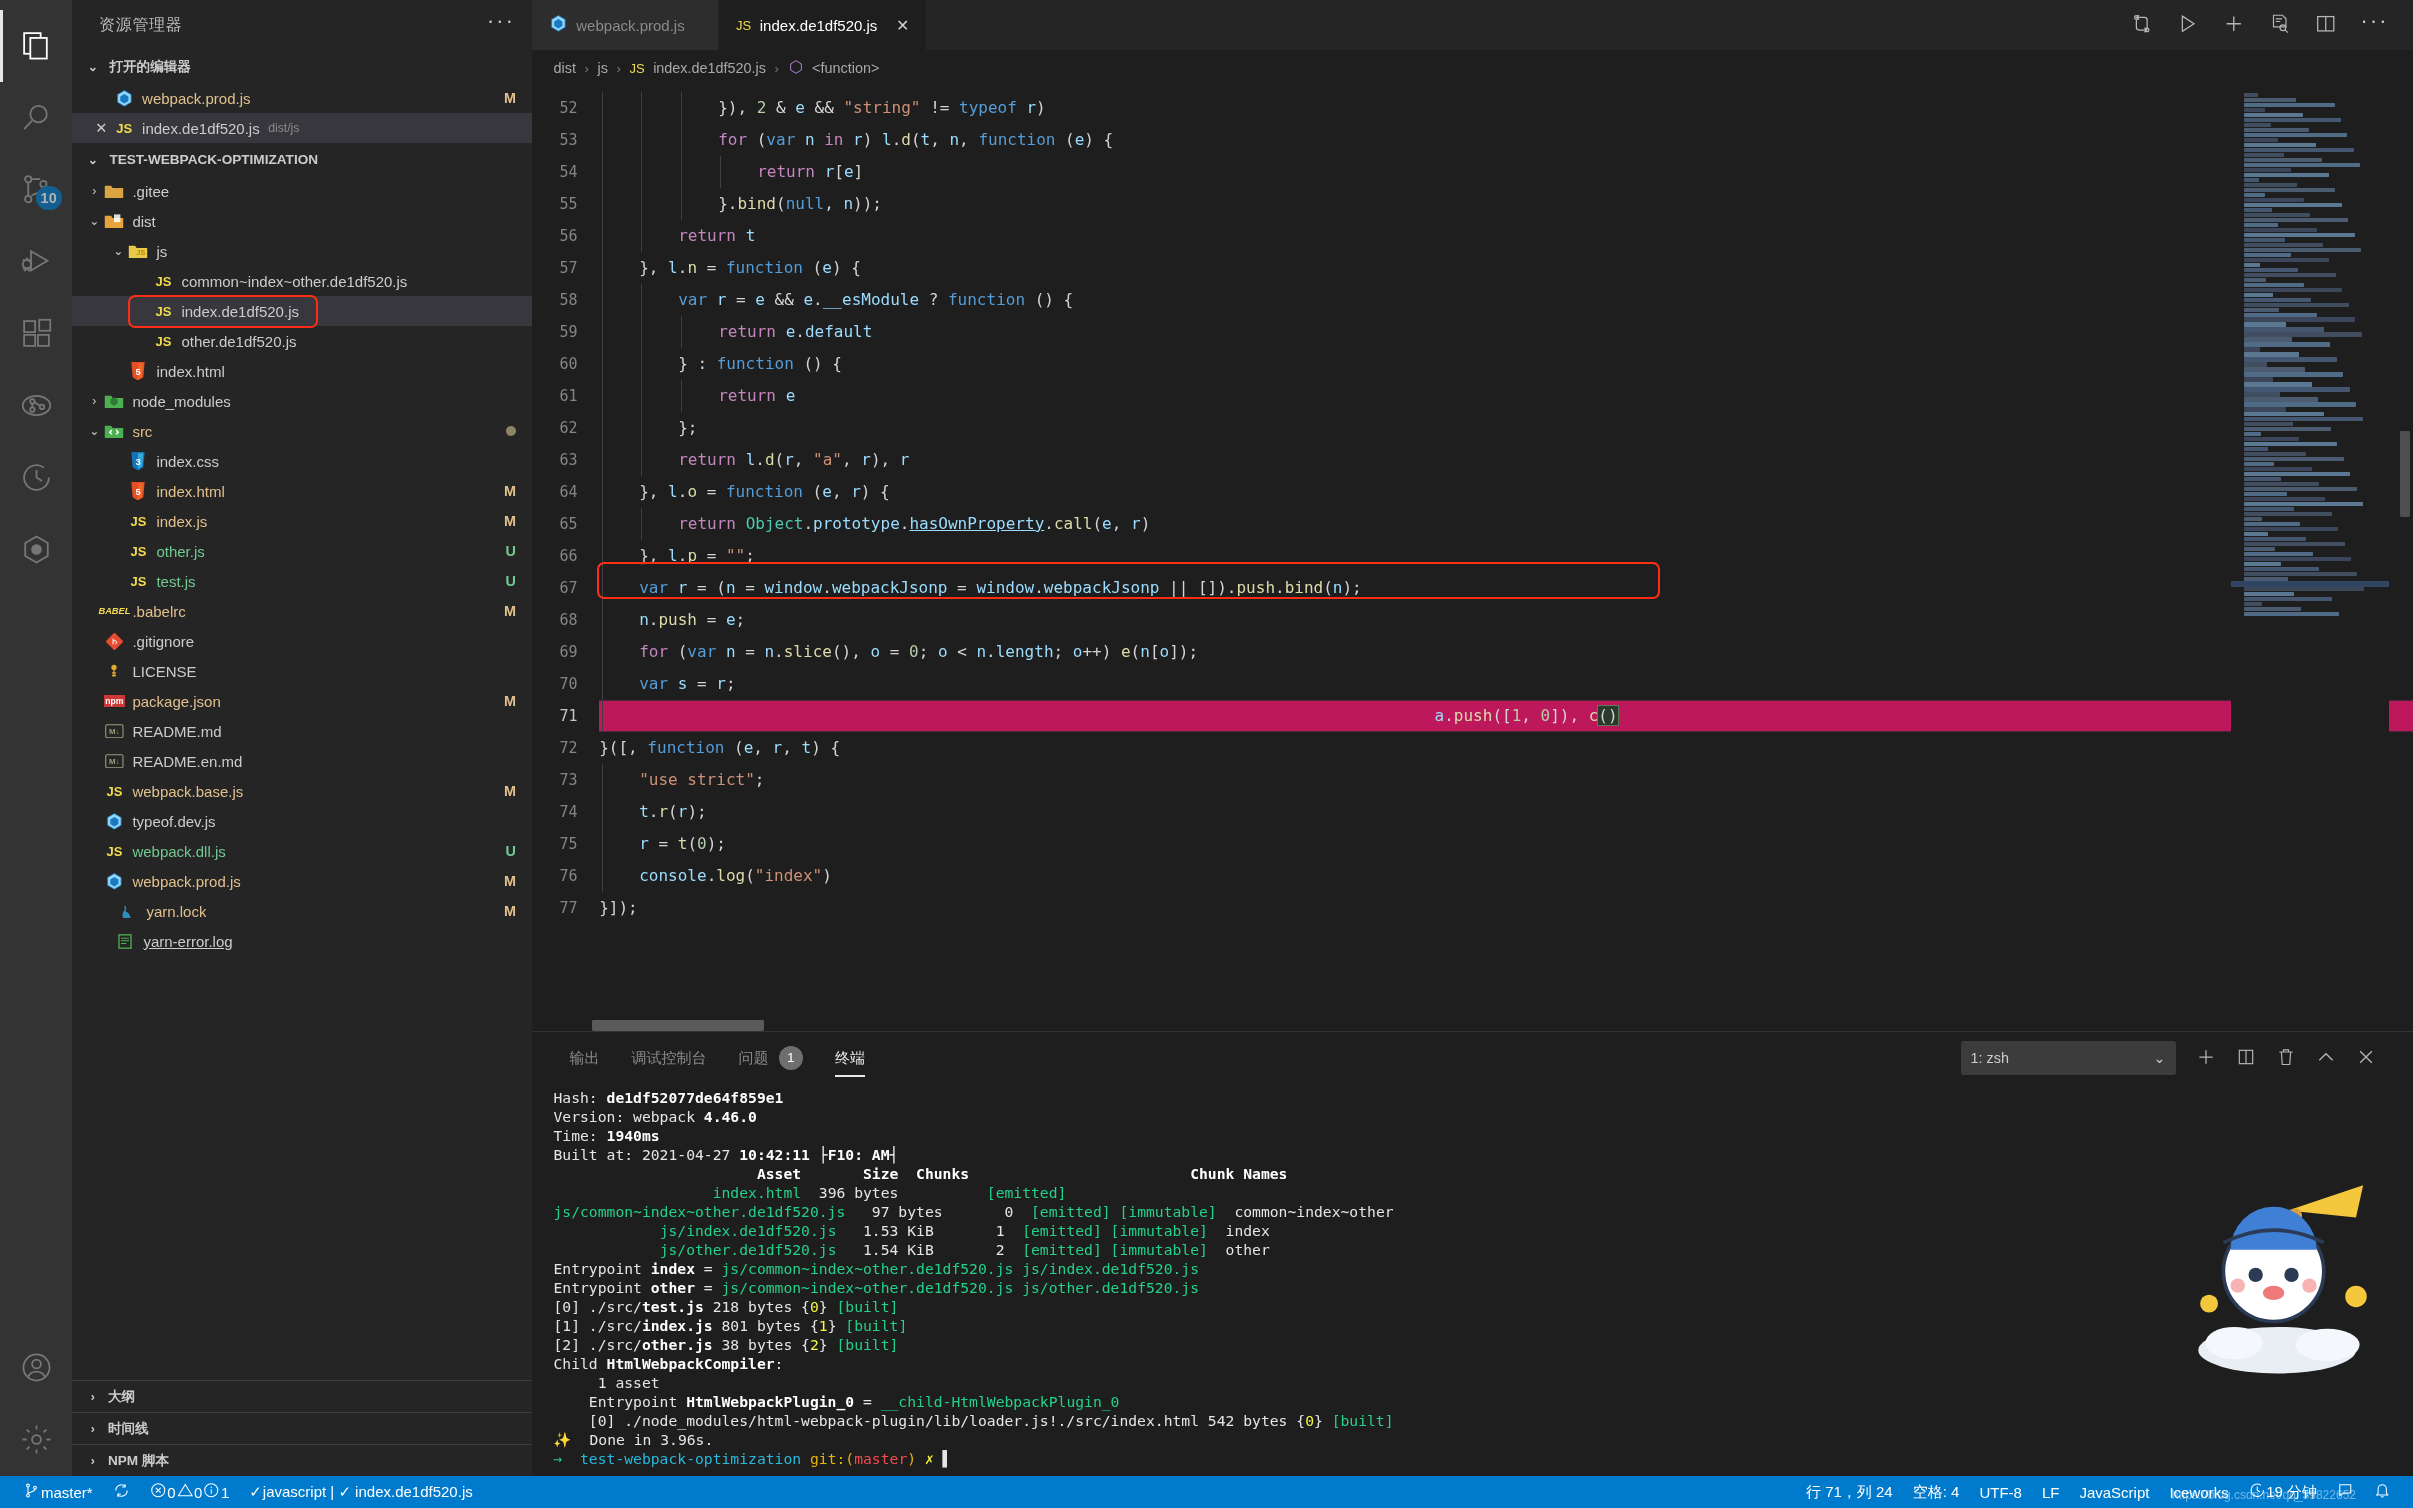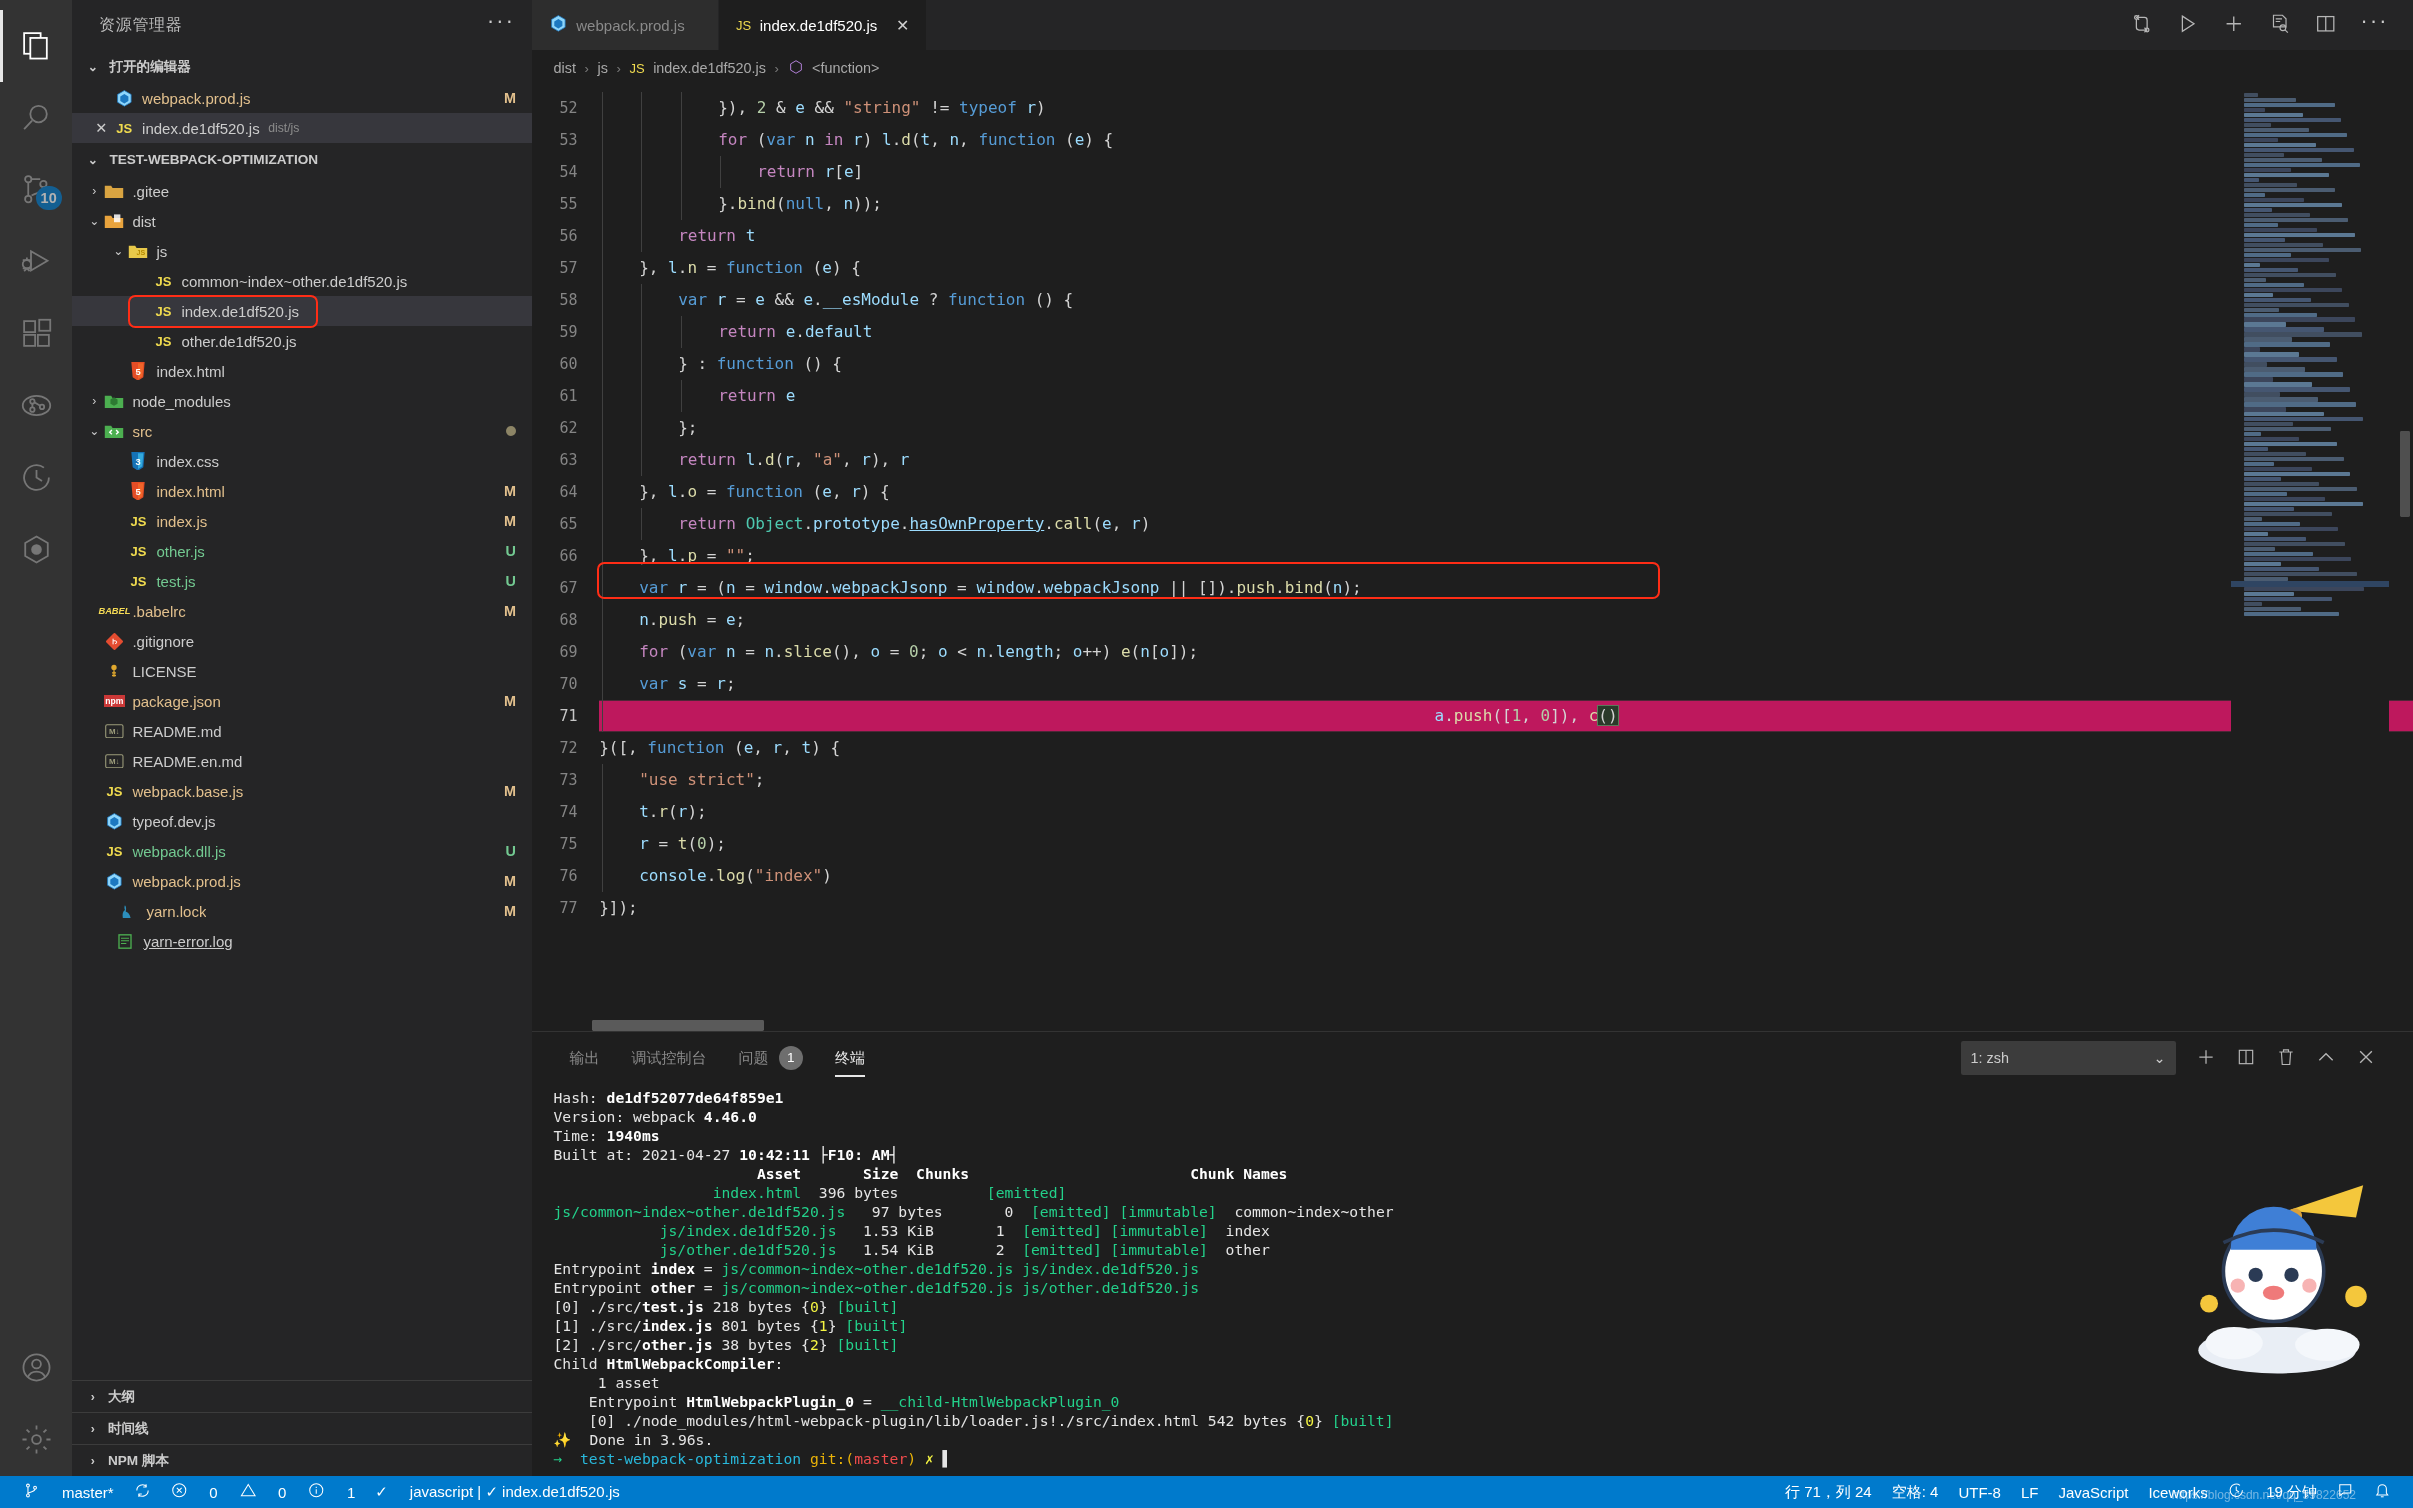--- a/index.html
+++ b/index.html
@@ -150,21 +150,21 @@
   .t-r { color: #f14c4c; }
   .t-c { color: #29b8db; }
   .t-w { color: #e5e5e5; }
   .t-bold { font-weight: bold; color: #ffffff; }
 
   
   .statusbar {
     height: 32px; flex: 0 0 32px; background: #007acc; color: #ffffff;
     display: flex; align-items: center; font-size: 15px; padding: 0 13px; gap: 0;
   }
-  .sb { display: flex; align-items: center; gap: 22px; padding: 0 10px; height: 32px; white-space: nowrap;}
+  .sb { display: flex; align-items: center; gap: 1px; padding: 0 10px; height: 32px; white-space: nowrap;}
   .sb-right { margin-left: auto; display: flex; align-items: center; }
 
   .watermark {
     position: absolute; right: 57px; bottom: 5.7px; color: rgba(255,255,255,.45);
     font-size: 12px; pointer-events: none;
   }
   .mascot { position: absolute; right: 14.4px; bottom: 122px; width: 215px; height: 215px; pointer-events: none; }
 </style>
 </head>
 <body>

